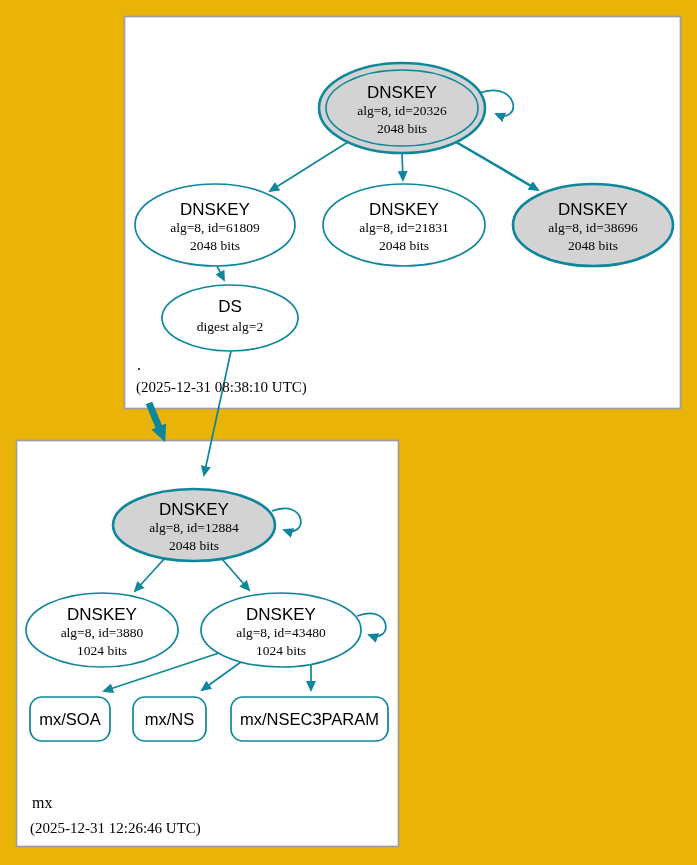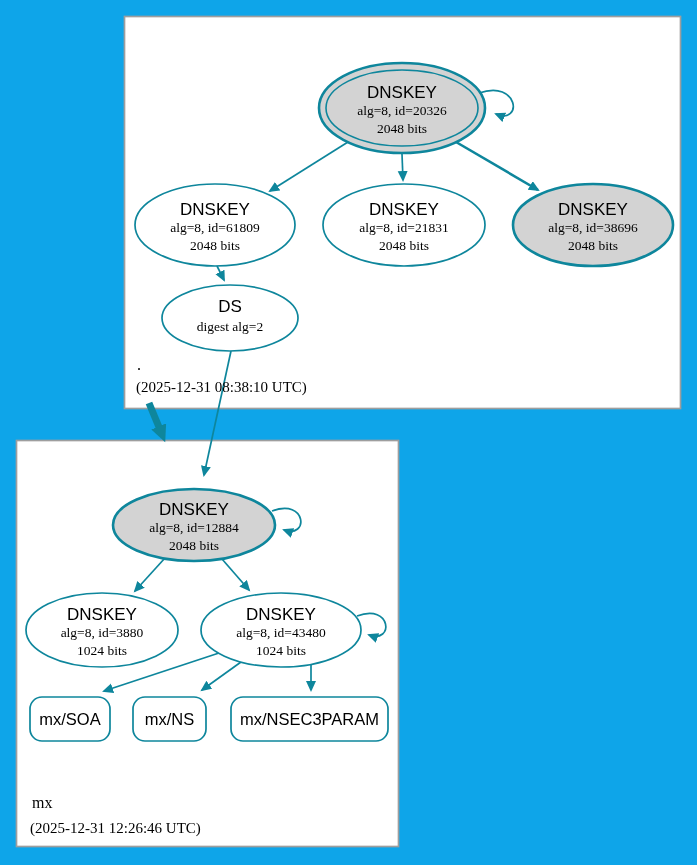--- a/index.html
+++ b/index.html
@@ -1,16 +1,16 @@
 <!DOCTYPE html>
 <html><head>
 <meta charset="utf-8">
 <style>
   html,body{margin:0;padding:0;background:#ffffff;}
-  .stage{position:relative;width:697px;height:865px;background:#0ea5e9;}
+  .stage{position:relative;width:697px;height:865px;background:#eab308;}
   svg{display:block;}
   .zone-box{fill:#ffffff;stroke:#9e9e9e;stroke-width:1.7;}
   .ell-white{fill:#ffffff;stroke:#0e869c;stroke-width:1.7;}
   .ell-gray{fill:#d3d3d3;stroke:#0e869c;stroke-width:2.6;}
   .ell-inner{fill:none;stroke:#0e869c;stroke-width:1.6;}
   .edge{fill:none;stroke:#0e869c;stroke-width:1.7;}
   .edge-bold{fill:none;stroke:#0e869c;stroke-width:2.6;}
   .edge-thick{fill:none;stroke:#0e869c;stroke-width:7;}
   .rrset{fill:#ffffff;stroke:#0e869c;stroke-width:1.7;}
   text{fill:#000000;}

